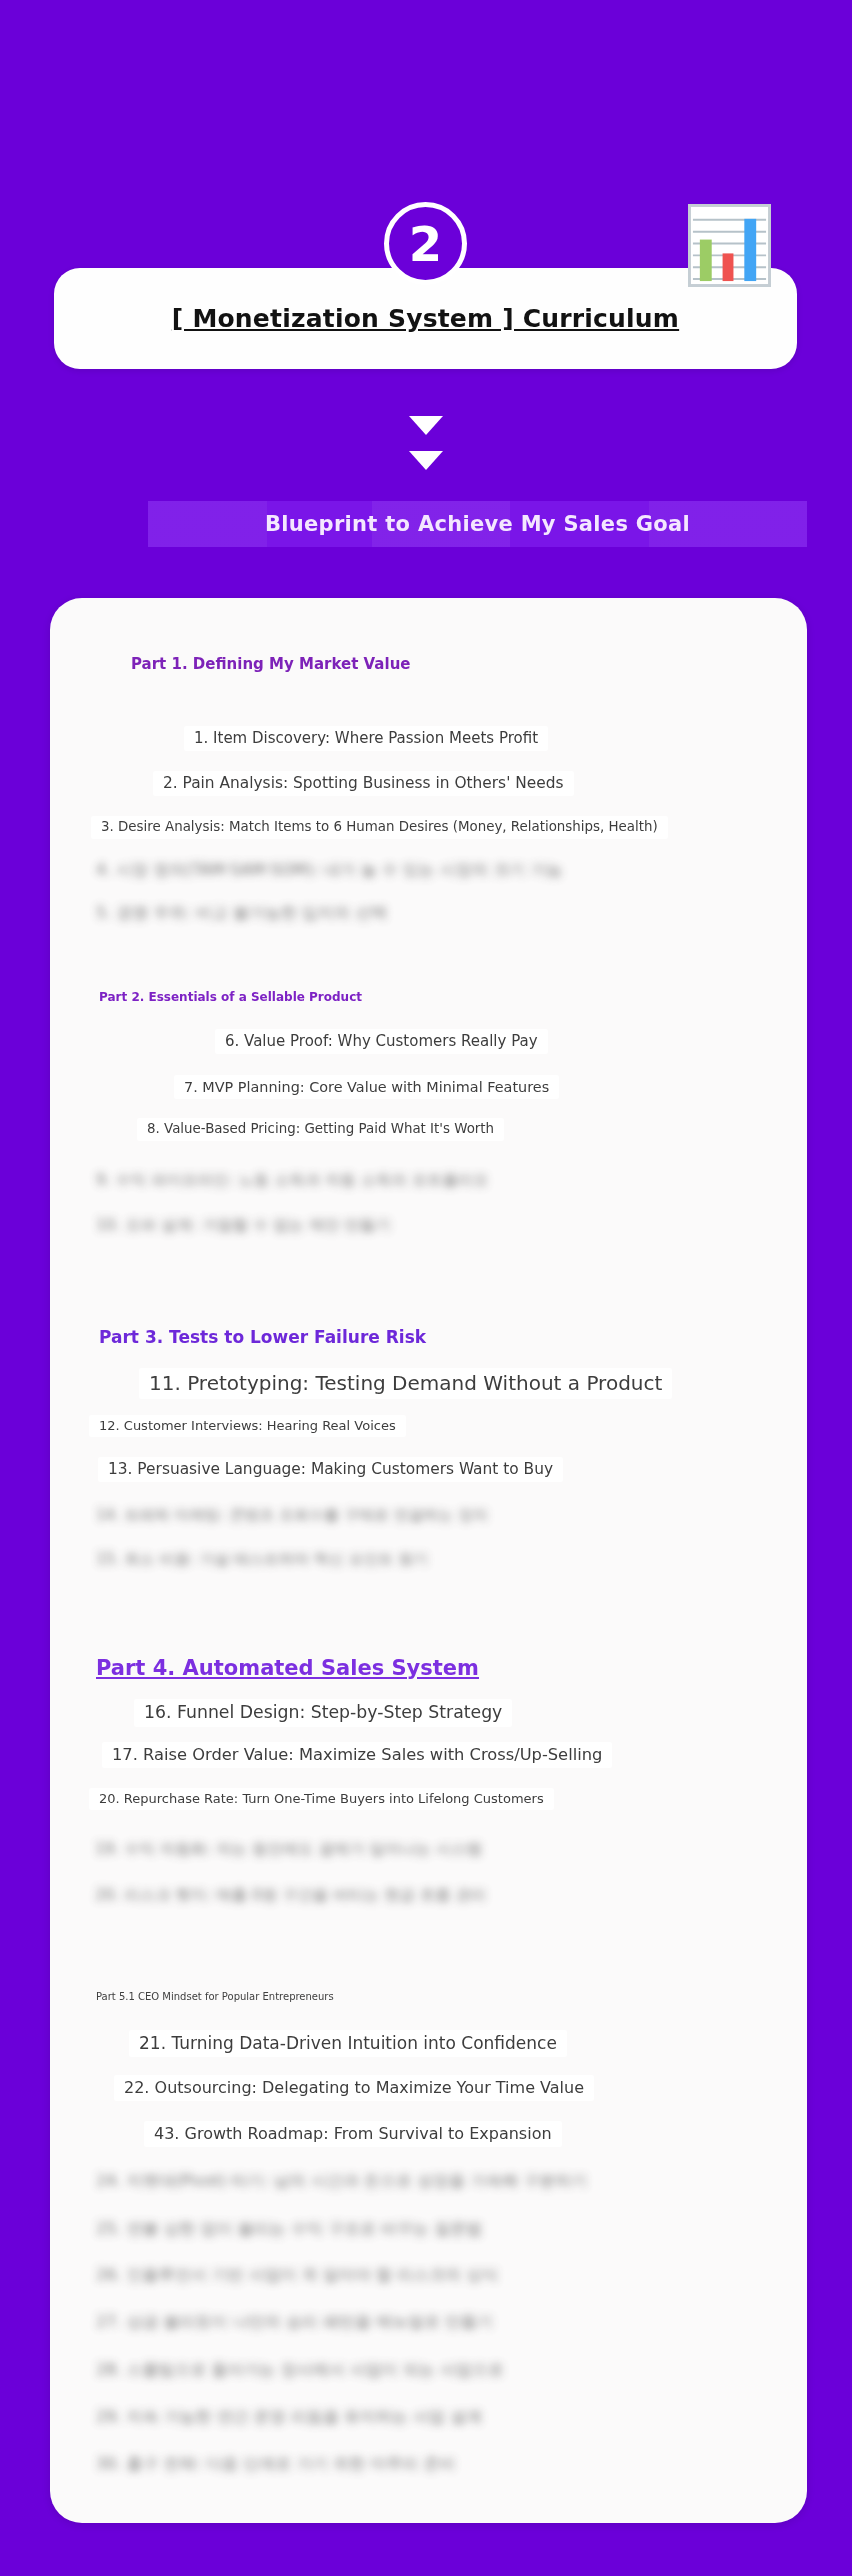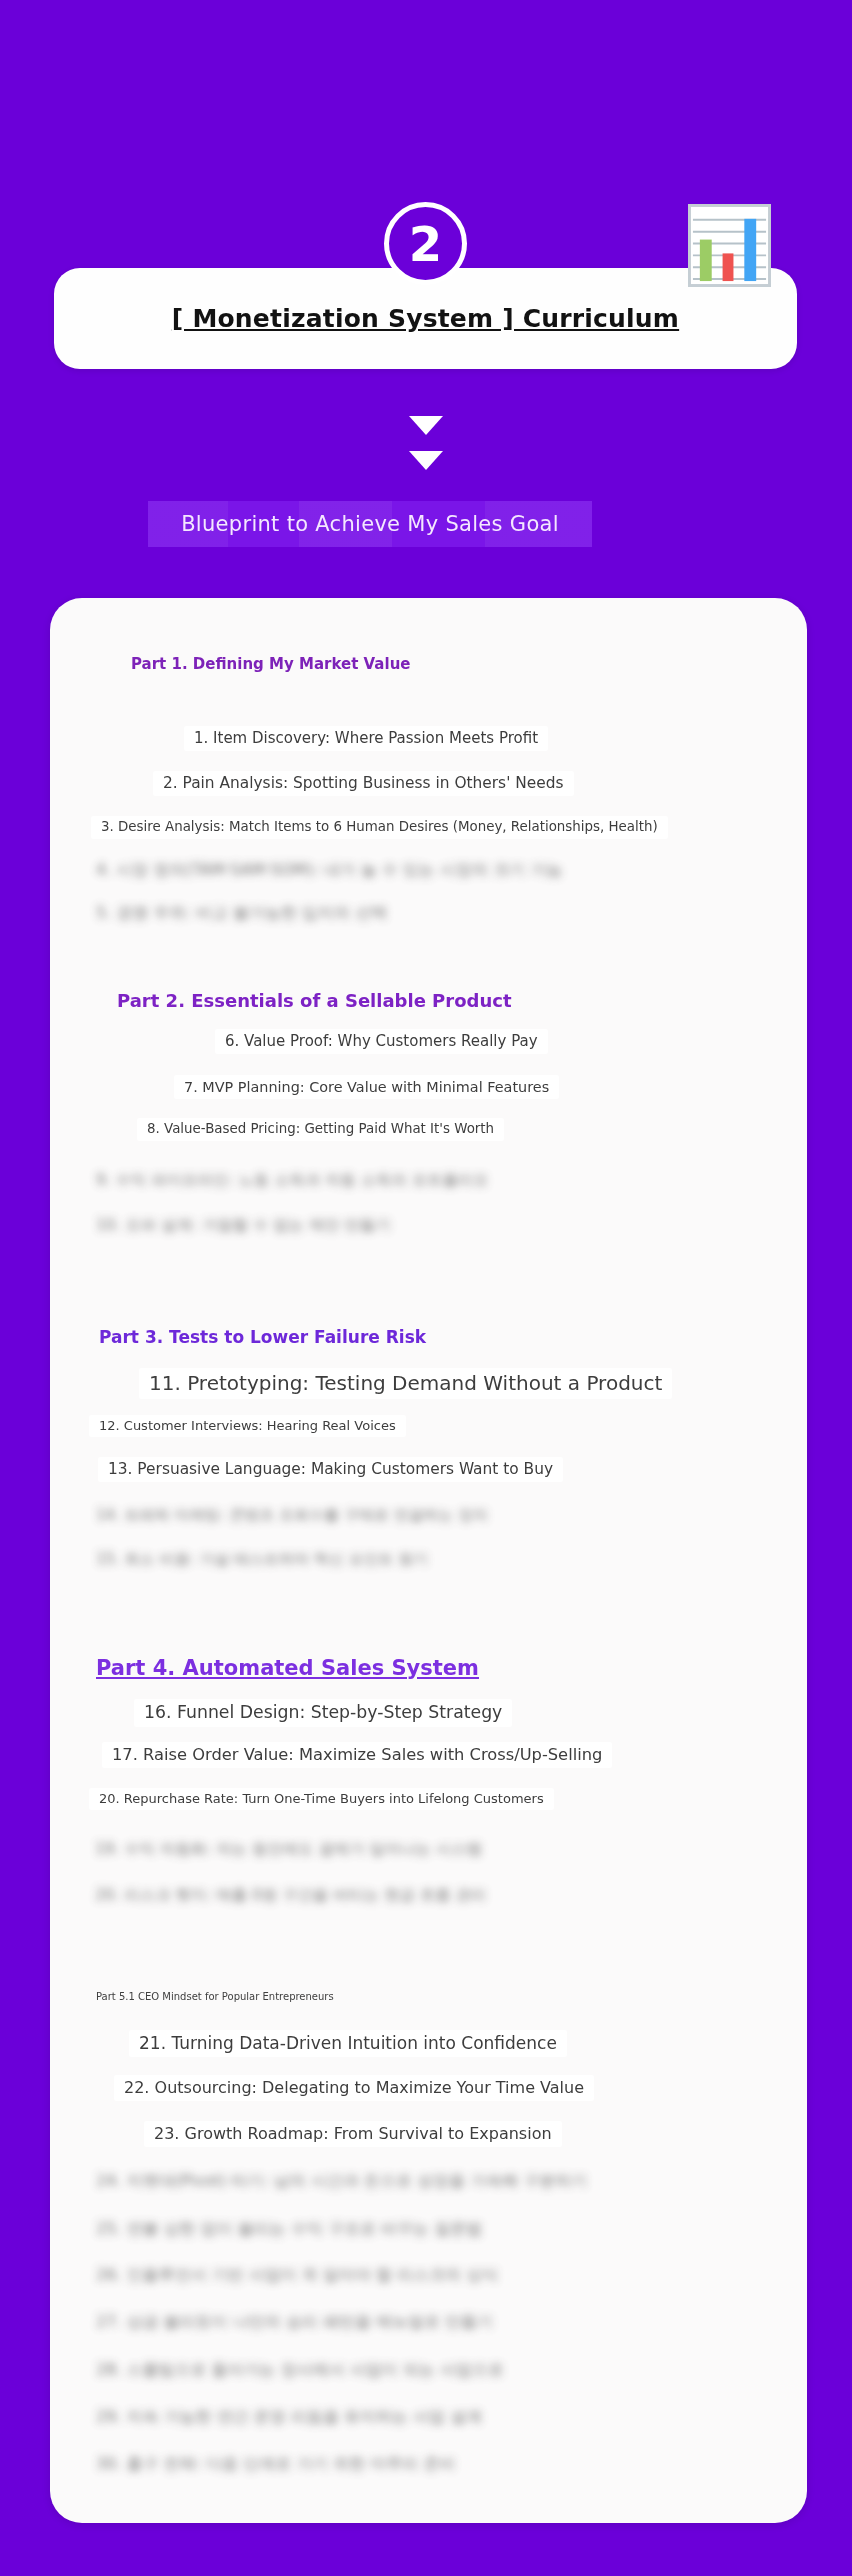--- a/index.html
+++ b/index.html
@@ -33,26 +33,26 @@
   
   .down-arrow{
     position:absolute;left:409px;width:0;height:0;
     border-left:17px solid transparent;border-right:17px solid transparent;
     border-top:19px solid #ffffff;
   }
   .arrow-1{top:416px;}
   .arrow-2{top:451px;}
   
   .subtitle-banner{
-    position:absolute;left:148px;top:501px;width:444px;height:46px;
+    position:absolute;left:148px;top:501px;width:659px;height:46px;
     background:#7a15e8;
     background-image:
       linear-gradient(90deg, rgba(255,255,255,0.05) 0 18%, rgba(255,255,255,0) 18% 34%,
         rgba(255,255,255,0.06) 34% 55%, rgba(255,255,255,0) 55% 76%, rgba(255,255,255,0.05) 76% 100%);
-    display:flex;align-items:center;justify-content:center;
+    display:flex;align-items:center;justify-content:center;font-weight:bold;
   }
   .subtitle-banner .subtitle{
     font-size:21px;color:#f4e7ff;letter-spacing:0.3px;
   }
   
   .main-card{
     position:absolute;left:50px;top:598px;width:757px;height:1925px;
     background:#fbfafa;border-radius:32px;z-index:1;
     box-shadow:0 2px 8px rgba(0,0,0,0.12);
   }
@@ -103,42 +103,42 @@
   <div class="subtitle">Blueprint to Achieve My Sales Goal</div>
 </div>
 
 <div class="main-card" id="curriculum-card">
     <div class="part-heading" style="left: 81px; top: 57px; font-size: 15px; color: rgb(125, 34, 184);">Part 1. Defining My Market Value</div>
     <div class="curriculum-item" style="left: 134px; top: 128px; font-size: 15px;">1. Item Discovery: Where Passion Meets Profit</div>
     <div class="curriculum-item" style="left: 103px; top: 173px; font-size: 15.4px;">2. Pain Analysis: Spotting Business in Others' Needs</div>
     <div class="curriculum-item" style="left: 41px; top: 218px; font-size: 13.4px;">3. Desire Analysis: Match Items to 6 Human Desires (Money, Relationships, Health)</div>
     <div class="curriculum-item blurred" style="left: 36px; top: 259px; font-size: 16px;">4. 시장 정의(TAM·SAM·SOM): 내가 놀 수 있는 시장의 크기 가늠</div>
     <div class="curriculum-item blurred" style="left: 36px; top: 302px; font-size: 16px;">5. 경쟁 우위: 비교 불가능한 입지의 선택</div>
-    <div class="part-heading" style="left: 49px; top: 392px; font-size: 18px; color: rgb(125, 34, 196); margin-left: 18px;">Part 2. Essentials of a Sellable Product</div>
+    <div class="part-heading" style="left: 49px; top: 392px; font-size: 12px; color: rgb(125, 34, 196);">Part 2. Essentials of a Sellable Product</div>
     <div class="curriculum-item" style="left: 165px; top: 431px; font-size: 15px;">6. Value Proof: Why Customers Really Pay</div>
     <div class="curriculum-item" style="left: 124px; top: 477px; font-size: 14.4px;">7. MVP Planning: Core Value with Minimal Features</div>
     <div class="curriculum-item" style="left: 87px; top: 520px; font-size: 13.4px;">8. Value-Based Pricing: Getting Paid What It's Worth</div>
     <div class="curriculum-item blurred" style="left: 36px; top: 570px; font-size: 15.4px;">9. 수익 파이프라인: 노동 소득과 자동 소득의 포트폴리오</div>
     <div class="curriculum-item blurred" style="left: 36px; top: 615px; font-size: 15.4px;">10. 오퍼 설계: 거절할 수 없는 제안 만들기</div>
     <div class="part-heading" style="left: 49px; top: 729px; font-size: 17px; color: rgb(109, 40, 217);">Part 3. Tests to Lower Failure Risk</div>
     <div class="curriculum-item" style="left: 89px; top: 770px; font-size: 20px;">11. Pretotyping: Testing Demand Without a Product</div>
     <div class="curriculum-item" style="left: 39px; top: 817px; font-size: 13px;">12. Customer Interviews: Hearing Real Voices</div>
     <div class="curriculum-item" style="left: 48px; top: 859px; font-size: 15.4px;">13. Persuasive Language: Making Customers Want to Buy</div>
     <div class="curriculum-item blurred" style="left: 36px; top: 905px; font-size: 15px;">14. 트래픽 마케팅: 콘텐츠 조회수를 구매로 연결하는 장치</div>
     <div class="curriculum-item blurred" style="left: 36px; top: 949px; font-size: 15px;">15. 최소 비용: 가설 테스트하며 혁신 포인트 찾기</div>
     <div class="part-heading" style="left: 46px; top: 1058px; font-size: 21px; color: rgb(124, 47, 224); text-decoration: underline;">Part 4. Automated Sales System</div>
     <div class="curriculum-item" style="left: 84px; top: 1101px; font-size: 17.3px;">16. Funnel Design: Step-by-Step Strategy</div>
     <div class="curriculum-item" style="left: 52px; top: 1144px; font-size: 16.3px;">17. Raise Order Value: Maximize Sales with Cross/Up-Selling</div>
     <div class="curriculum-item" style="left: 39px; top: 1190px; font-size: 13px;">20. Repurchase Rate: Turn One-Time Buyers into Lifelong Customers</div>
     <div class="curriculum-item blurred" style="left: 35px; top: 1239px; font-size: 15.4px;">19. 수익 자동화: 자는 동안에도 결제가 일어나는 시스템</div>
     <div class="curriculum-item blurred" style="left: 35px; top: 1285px; font-size: 15.4px;">20. 리스크 헷지: 매출 0원 구간을 버티는 현금 흐름 관리</div>
     <div class="part-heading light" style="left: 46px; top: 1393px; font-size: 10px; color: #404040;">Part 5.1 CEO Mindset for Popular Entrepreneurs</div>
     <div class="curriculum-item" style="left: 79px; top: 1432px; font-size: 17px;">21. Turning Data-Driven Intuition into Confidence</div>
     <div class="curriculum-item" style="left: 64px; top: 1477px; font-size: 16px;">22. Outsourcing: Delegating to Maximize Your Time Value</div>
-    <div class="curriculum-item" style="left: 94px; top: 1523px; font-size: 16px;">23. Growth Roadmap: From Survival to Expansion</div>
+    <div class="curriculum-item" style="left: 94px; top: 1523px; font-size: 16px;">43. Growth Roadmap: From Survival to Expansion</div>
     <div class="curriculum-item blurred" style="left: 36px; top: 1570px; font-size: 16px;">24. 지렛대(Pivot) 타기: 남의 시간과 돈으로 성장을 가속해 구분하기</div>
     <div class="curriculum-item blurred" style="left: 36px; top: 1618px; font-size: 16px;">25. 연봉 상한 없이 불리는 수익 구조로 바꾸는 질문법</div>
     <div class="curriculum-item blurred" style="left: 36px; top: 1664px; font-size: 16px;">26. 인플루언서 기반 사업이 꼭 알아야 할 리스크의 상식</div>
     <div class="curriculum-item blurred" style="left: 36px; top: 1711px; font-size: 16px;">27. 상금 불리듯이 나만의 승리 패턴을 메뉴얼로 만들기</div>
     <div class="curriculum-item blurred" style="left: 36px; top: 1759px; font-size: 16px;">28. 스몰팀으로 돌아가는 장사에서 사업이 되는 사업으로</div>
     <div class="curriculum-item blurred" style="left: 36px; top: 1806px; font-size: 16px;">29. 지속 가능한 연간 운영 리듬을 유지하는 사업 설계</div>
     <div class="curriculum-item blurred" style="left: 36px; top: 1853px; font-size: 16px;">30. 출구 전략: 다음 단계로 가기 위한 마무리 준비</div>
   </div>
 
 

